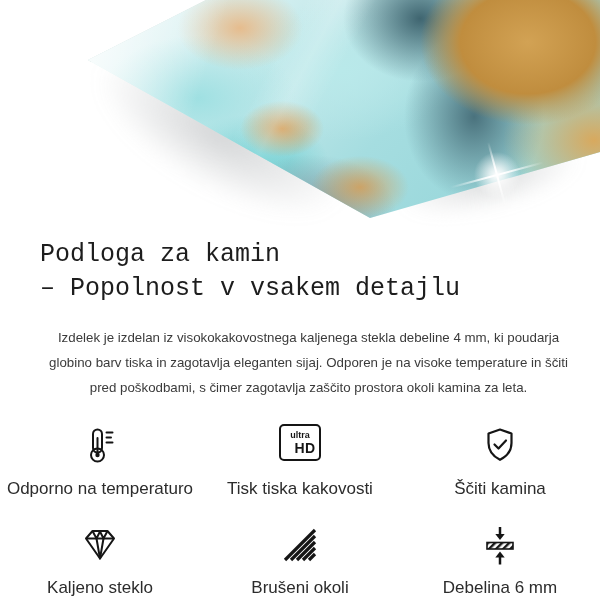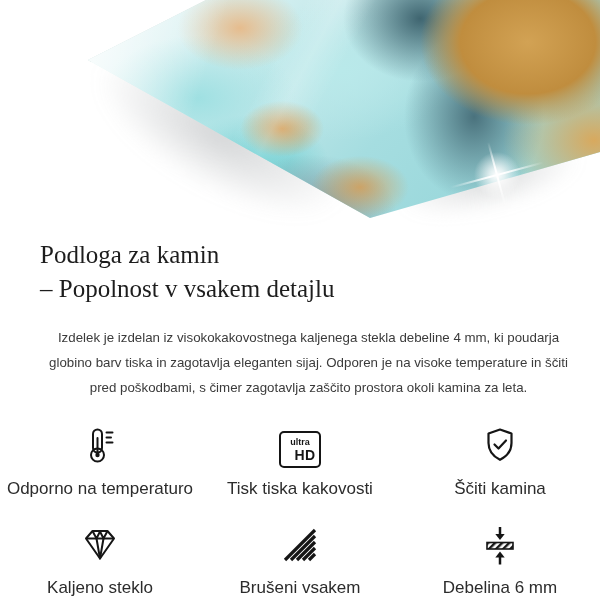--- a/index.html
+++ b/index.html
@@ -72,36 +72,36 @@
   }
   .sparkle .ray-v {
     position:absolute; left:-1px; top:-34px; width:2px; height:68px;
     background:linear-gradient(180deg, rgba(255,255,255,0), #ffffff 42%, #ffffff 58%, rgba(255,255,255,0));
     transform:rotate(-15deg);
   }
 
   
   .content { padding:4px 28px 0 40px; }
   .title {
-    font-family:Liberation Serif, serif;
+    font-family:Liberation Mono, monospace;
     font-weight:400; font-size:25px; line-height:34px;
     color:#1d1d1d; margin:0 0 19px 0;
   }
   .desc {
     font-size:13.3px; line-height:25px; color:#3b3b3b;
     width:537px; margin:0;text-align:center;
   }
 
   
   .features {
     display:grid; grid-template-columns:1fr 1fr 1fr;
     row-gap:24px; margin-top:24px; width:600px;
   }
   .feature { display:flex; flex-direction:column; align-items:center; }
-  .icon-wrap { height:44px; display:flex; align-items:flex-end; justify-content:center; }
+  .icon-wrap { height:44px; display:flex; align-items:flex-start; justify-content:center; }
   .feature-label { margin-top:11px; font-size:17px; color:#2c2c2c; white-space:nowrap; }
 
   .icon-svg { display:block; }
 
   .uhd-box {
     width:42px; height:37px; border:2.5px solid #151515; border-radius:5px;
     display:flex; flex-direction:column; align-items:center; justify-content:center;
     line-height:1; color:#151515; background:#fff;
   }
   .uhd-top { font-size:9px; font-weight:700; }
@@ -183,21 +183,21 @@
   <div class="feature">
     <div class="icon-wrap">
       <svg class="icon-svg" width="44" height="44" viewBox="0 0 44 44" fill="none" stroke="#151515" stroke-width="3.2">
         <path d="M7 37 L37 7"></path>
         <path d="M13 37 L37 13"></path>
         <path d="M19 37 L37 19"></path>
         <path d="M25 37 L37 25"></path>
         <path d="M31 37 L37 31"></path>
       </svg>
     </div>
-    <div class="feature-label">Brušeni vsakem</div>
+    <div class="feature-label">Brušeni okoli</div>
   </div>
 
   <div class="feature">
     <div class="icon-wrap">
       <svg class="icon-svg" width="44" height="44" viewBox="0 0 44 44" fill="none">
         <defs>
           <pattern id="hatch" width="5" height="5" patternUnits="userSpaceOnUse" patternTransform="rotate(45)">
             <rect width="2.4" height="5" fill="#151515"></rect>
           </pattern>
         </defs>

